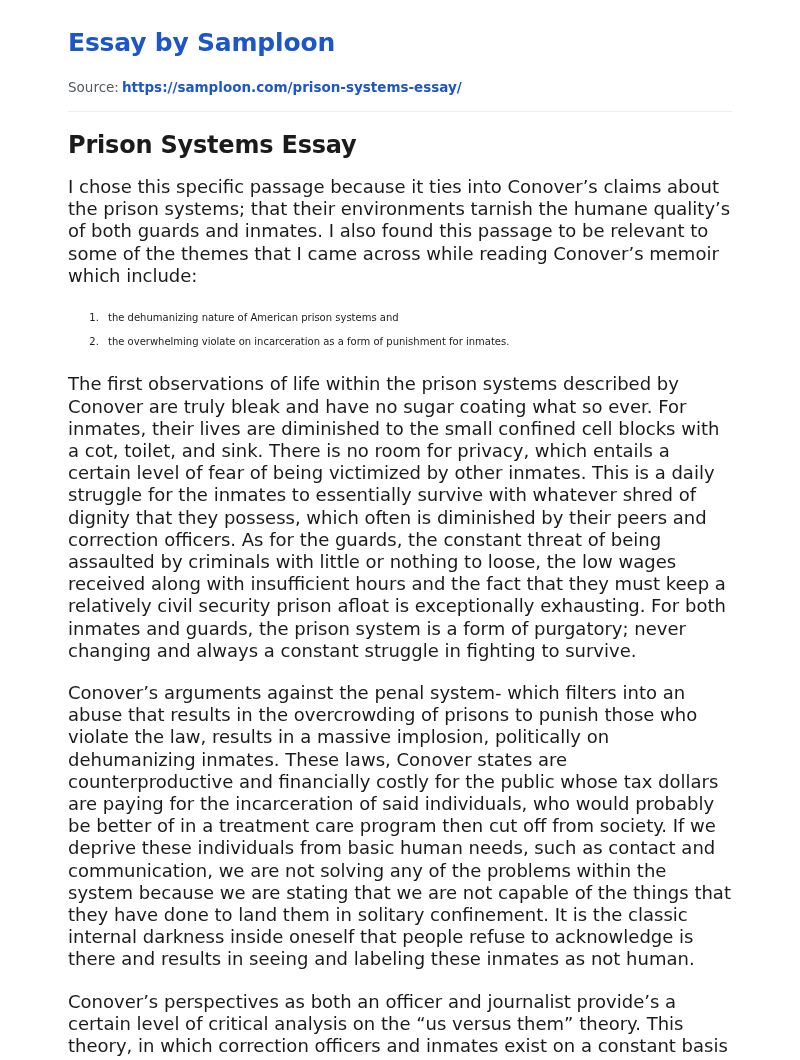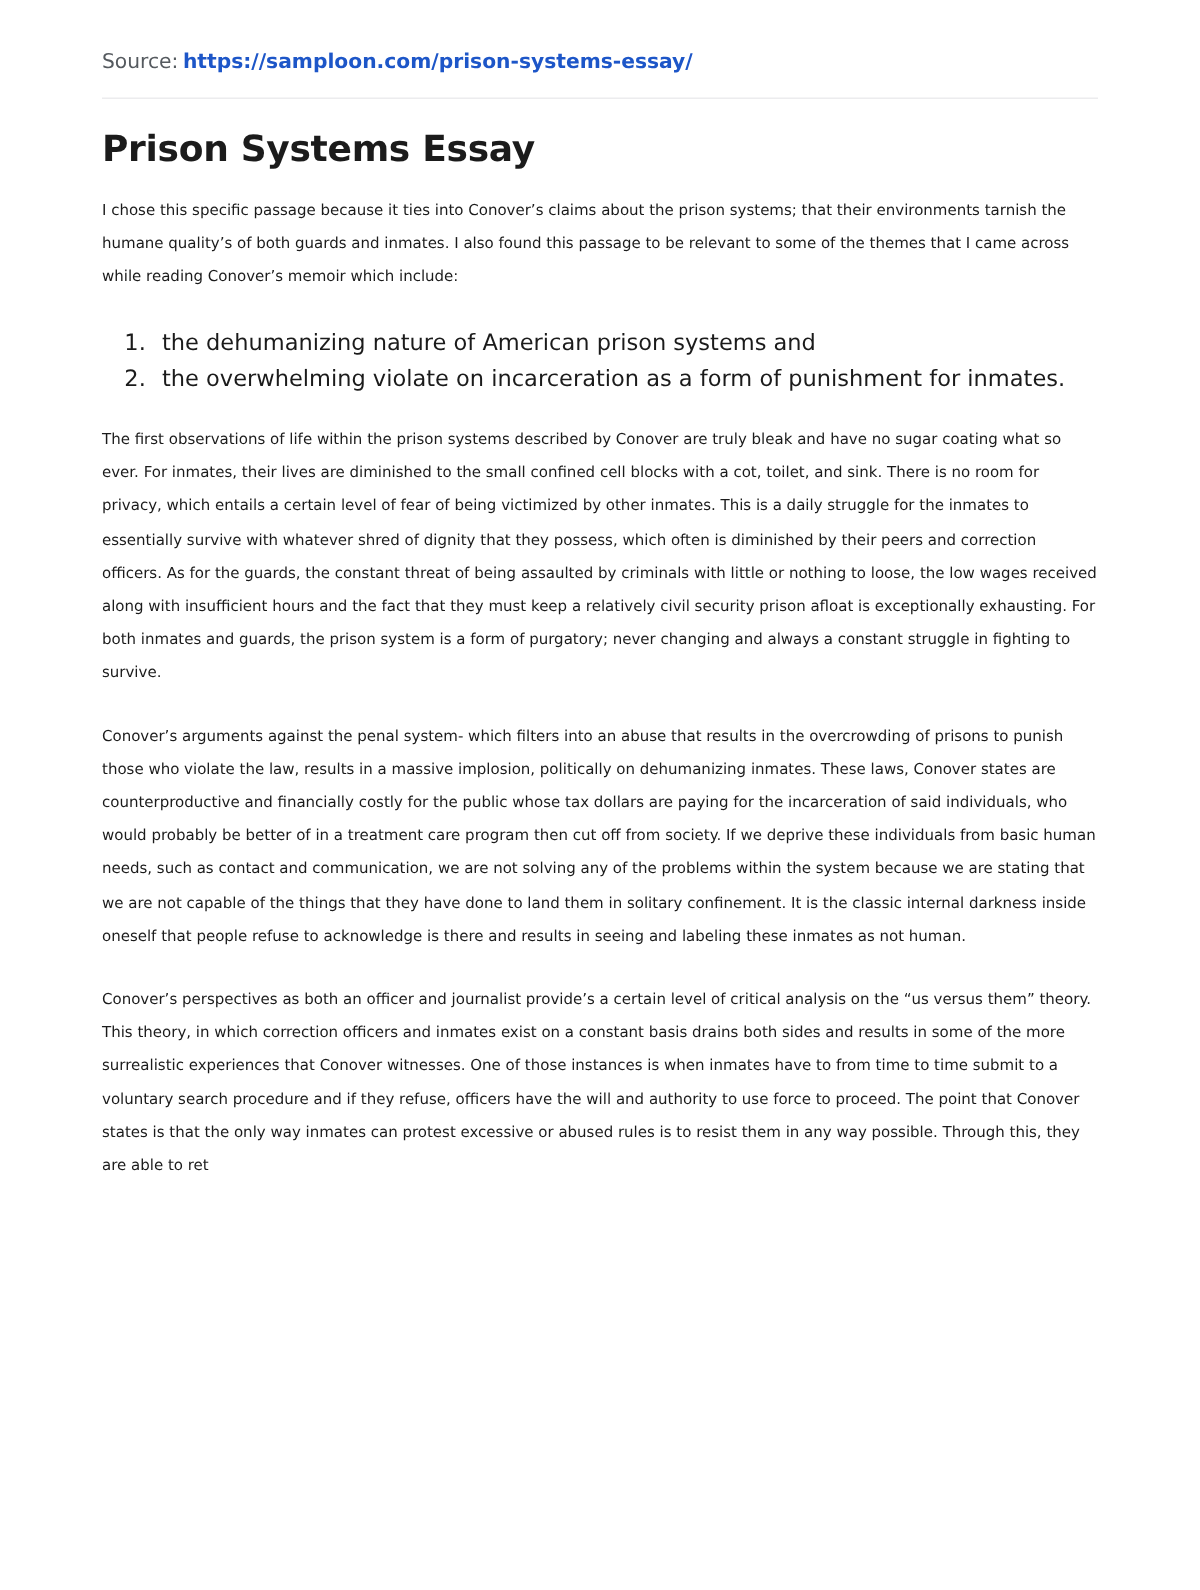--- a/index.html
+++ b/index.html
@@ -36,21 +36,21 @@
   .brand {
     font-size: 25px;
     font-weight: bold;
     color: #1d56c8;
     letter-spacing: -0.2px;
     line-height: 1.2;
     margin: 0;
   }
 
   .source-line {
-    margin-top: 4px;
+    margin-top: 20px;
     font-size: 13.5px;
     line-height: 1.4;
     white-space: nowrap;
   }
 
   .source-label {
     color: #555a5f;
   }
 
   .source-url {
@@ -76,52 +76,53 @@
   .article-title {
     font-size: 24px;
     font-weight: bold;
     color: #1b1b1b;
     letter-spacing: -0.2px;
     margin: 0 0 16px 0;
     line-height: 1.25;
   }
 
   .article-body p {
-    font-size: 10px;
+    font-size: 18px;
     line-height: 22.2px;
     color: #1b1b1b;
     margin: 0 0 20px 0;
     text-align: left;
     max-width: 666px;
   }
 
   .article-body p:last-child {
     margin-bottom: 0;
   }
 
   .theme-list {
     margin: 0 0 20px 0;
     padding-left: 34px;
     max-width: 666px;
   }
 
   .theme-list li {
-    font-size: 15px;
+    font-size: 10px;
     line-height: 22.2px;
     color: #1b1b1b;
     margin: 0 0 2px 0;
     padding-left: 6px;
   }
 </style>
 </head>
 <body>
 
 <div class="page">
 
   <header class="site-header">
+    <div class="brand">Essay by Samploon</div>
 
     <div class="source-line">
       <span class="source-label">Source:</span><a class="source-url" href="#">https://samploon.com/prison-systems-essay/</a>
     </div>
 
     <div class="divider"></div>
   </header>
 
   <article class="article">
 

